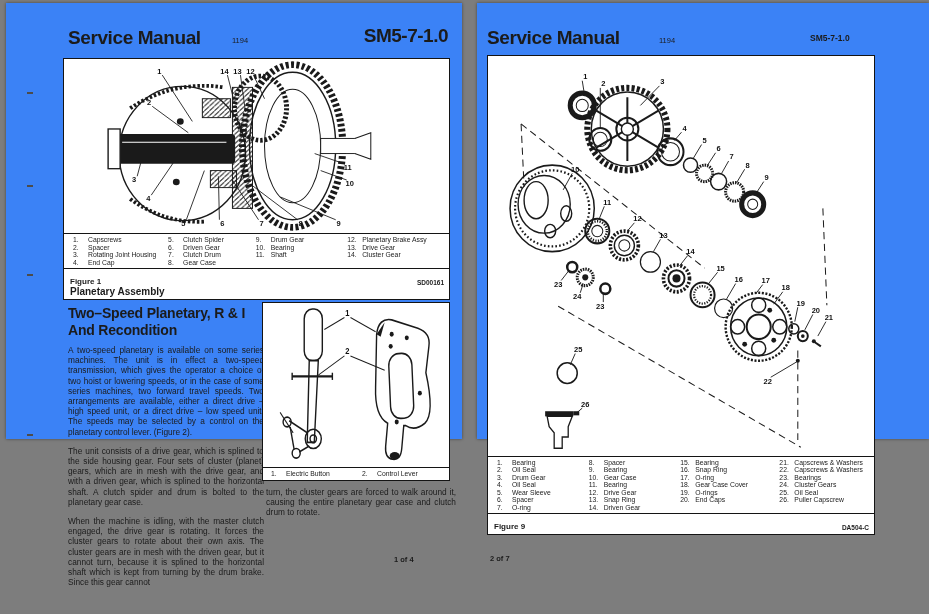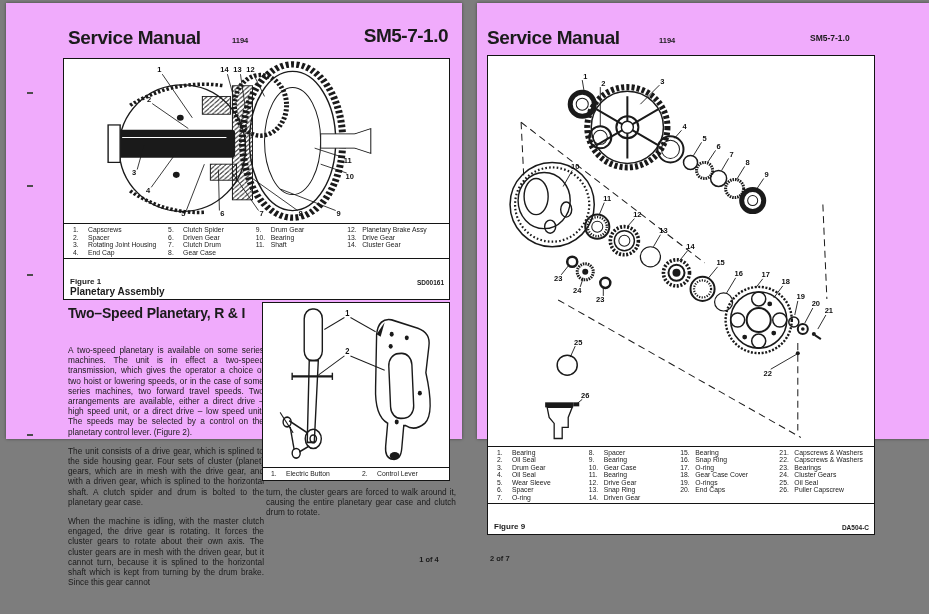--- a/index.html
+++ b/index.html
@@ -2,40 +2,40 @@
 <html><head>
 <meta charset="utf-8">
 <style>
   html,body{margin:0;padding:0}
   body{
     width:929px;height:614px;position:relative;overflow:hidden;
     background:#7d7d7d;
     font-family:"Liberation Sans",sans-serif;color:#1b1b1b;
     -webkit-font-smoothing:antialiased;
   }
-  .page{position:absolute;top:3px;height:436px;background:#f0abfc;box-shadow:0 0 3px rgba(0,0,0,.45)}
+  .page{position:absolute;top:3px;height:436px;background:#3b82f6;box-shadow:0 0 3px rgba(0,0,0,.45)}
   #page-left{left:6px;width:456px}
   #page-right{left:477px;width:452px}
   .abs{position:absolute}
   .title{font-size:19px;font-weight:bold;letter-spacing:-.4px;white-space:nowrap}
-  .date{font-size:7.5px;font-weight:bold}
+  .date{font-size:7.5px;font-weight:normal}
   .code-big{font-size:19px;font-weight:bold;letter-spacing:-.5px}
   .code-small{font-size:8.5px;font-weight:bold}
   .figbox{position:absolute;border:1.6px solid #141414;background:#fff;box-sizing:border-box;
           display:flex;flex-direction:column;overflow:hidden}
   svg.art{flex:1 1 auto;width:100%;min-height:0;display:block}
   .parts{border-top:1.1px solid #141414;display:grid;padding:2px 3px 2px 9px;
          font-size:6.8px;line-height:7.5px;flex:0 0 auto}
   .parts.cols4f1{grid-template-columns:25.5% 23.5% 24.5% 26.5%}
   .parts.cols4f3{grid-template-columns:24.5% 24.5% 26.5% 24.5%}
   .parts.cols2{grid-template-columns:52% 48%;padding:2.5px 3px 2.5px 8px}
   .part-row{display:flex}
   .pn{flex:0 0 13px;text-align:left}
   .pt{padding-left:2px;white-space:nowrap}
-  .figcap{border-top:1.2px solid #141414;padding:18px 5px 2px 6px;font-weight:bold;flex:0 0 auto}
+  .figcap{border-top:1.2px solid #141414;padding:8px 5px 2px 6px;font-weight:bold;flex:0 0 auto}
   .figcap-top{display:flex;justify-content:space-between;align-items:flex-start;font-size:8px;line-height:9px}
   .figcap-top .ref{font-size:6.5px;padding-top:1px}
   .figcap-sub{font-size:10px;line-height:10px;white-space:nowrap}
   .heading{font-size:14px;line-height:17px;font-weight:bold;letter-spacing:-.2px;white-space:nowrap}
   .bodytext{font-size:8.3px;line-height:10.2px;text-align:justify}
   .bodytext p{margin:0 0 9px 0}
   .footer{font-size:7.5px;font-weight:bold}
   .regmark{position:absolute;width:6px;height:2px;background:#4c4c4c}
   svg text.co{font:bold 7.5px "Liberation Sans",sans-serif;fill:#101010;text-anchor:middle;dominant-baseline:central}
   svg line.leader{stroke:#1a1a1a;stroke-width:.9}
@@ -182,20 +182,21 @@
       <div class="figcap-top">
         <span>Figure 1</span>
         <span class="ref">SD00161</span>
       </div>
       <div class="figcap-sub">Planetary Assembly</div>
     </div>
   </div>
 
   <div class="abs heading" style="left:62px;top:302px;width:198px">
     <div>Two–Speed Planetary, R &amp; I</div>
+    <div>And Recondition</div>
   </div>
   <div class="abs bodytext" style="left:62px;top:342px;width:196px">
     <p>A two-speed planetary is available on some series machines.  The unit is in effect a two-speed transmission, which gives the operator a choice of two hoist or lowering speeds, or in the case of some series machines, two forward travel speeds.  Two arrangements are available, either a direct drive – high speed unit, or a direct drive – low speed unit.  The speeds may be selected by a control on the planetary control lever. (Figure 2).</p>
     <p>The unit consists of a drive gear, which is splined to the side housing gear.  Four sets of cluster (planet) gears, which are in mesh with the drive gear, and with a driven gear, which is splined to the horizontal shaft.  A clutch spider and drum is bolted to the planetary gear case.</p>
     <p>When the machine is idling, with the master clutch engaged, the drive gear is rotating.  It forces the cluster gears to rotate about their own axis.  The cluster gears are in mesh with the driven gear, but it cannot turn, because it is splined to the horizontal shaft which is kept from turning by the drum brake.  Since this gear cannot</p>
   </div>
 
   <div class="figbox" style="left:256px;top:299px;width:188px;height:179px">
     <svg class="art" viewBox="0 0 185 136" preserveAspectRatio="none">
       <g stroke="#1a1a1a" fill="none" stroke-width="1.4">
@@ -240,21 +241,21 @@
           <span class="pn">2.</span>
           <span class="pt">Control Lever</span>
         </div>
       </div>
   </div>
 
   <div class="abs bodytext" style="left:260px;top:484px;width:190px">
     <p>turn, the cluster gears are forced to walk around it, causing the entire planetary gear case and clutch drum to rotate.</p>
   </div>
 
-  <div class="abs footer" style="left:388px;top:552px;width:70px;text-align:center">1 of 4</div>
+  <div class="abs footer" style="left:388px;top:552px;width:70px;">1 of 4</div>
 </div>
 
 <div class="page" id="page-right">
 
   <div class="abs title" style="left:10px;top:24px">Service Manual</div>
   <div class="abs date" style="left:182px;top:33px">1194</div>
   <div class="abs code-small" style="left:333px;top:30px">SM5-7-1.0</div>
 
   <div class="figbox" style="left:10px;top:52px;width:388px;height:480px">
     <svg class="art" viewBox="0 0 385 388" preserveAspectRatio="none">

